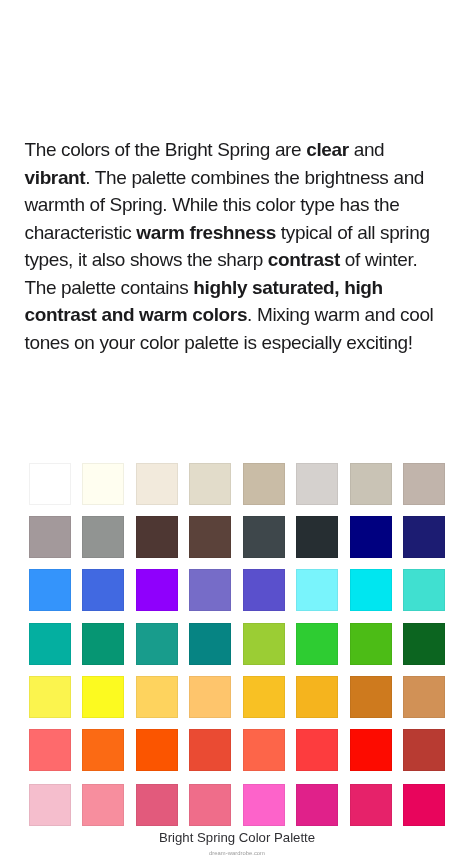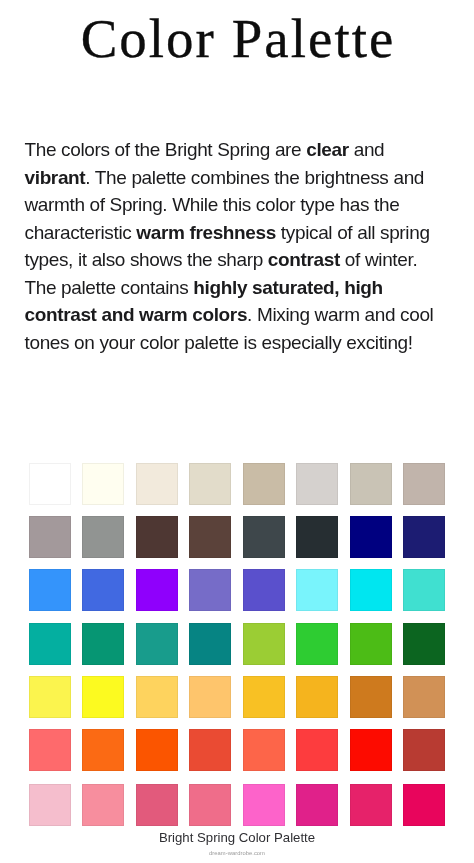--- a/index.html
+++ b/index.html
@@ -73,21 +73,20 @@
     line-height:7px;
     color:#9a9a9a;
     letter-spacing:0.05px;
   }
 </style>
 </head>
 <body>
 
 <div class="page">
   <div class="title">
-    <div>Color Palette</div>
   </div>
   <div class="intro"><span>The colors of the Bright Spring are </span><span class="b">clear</span><span> and </span><span class="b">vibrant</span><span>. The palette combines the brightness and warmth of Spring. While this color type has the characteristic </span><span class="b">warm freshness</span><span> typical of all spring types, it also shows the sharp </span><span class="b">contrast</span><span> of winter. The palette contains </span><span class="b">highly saturated, high contrast and warm colors</span><span>. Mixing warm and cool tones on your color palette is especially exciting!</span></div>
   <div class="grid">
       <div class="grow r1">
         <div class="sw" title="#FFFFFF" style="background: rgb(255, 255, 255);"></div>
         <div class="sw" title="#FFFEF0" style="background: rgb(255, 254, 240);"></div>
         <div class="sw" title="#F2EADC" style="background: rgb(242, 234, 220);"></div>
         <div class="sw" title="#E2DCCA" style="background: rgb(226, 220, 202);"></div>
         <div class="sw" title="#C9BCA6" style="background: rgb(201, 188, 166);"></div>
         <div class="sw" title="#D5D1CE" style="background: rgb(213, 209, 206);"></div>

